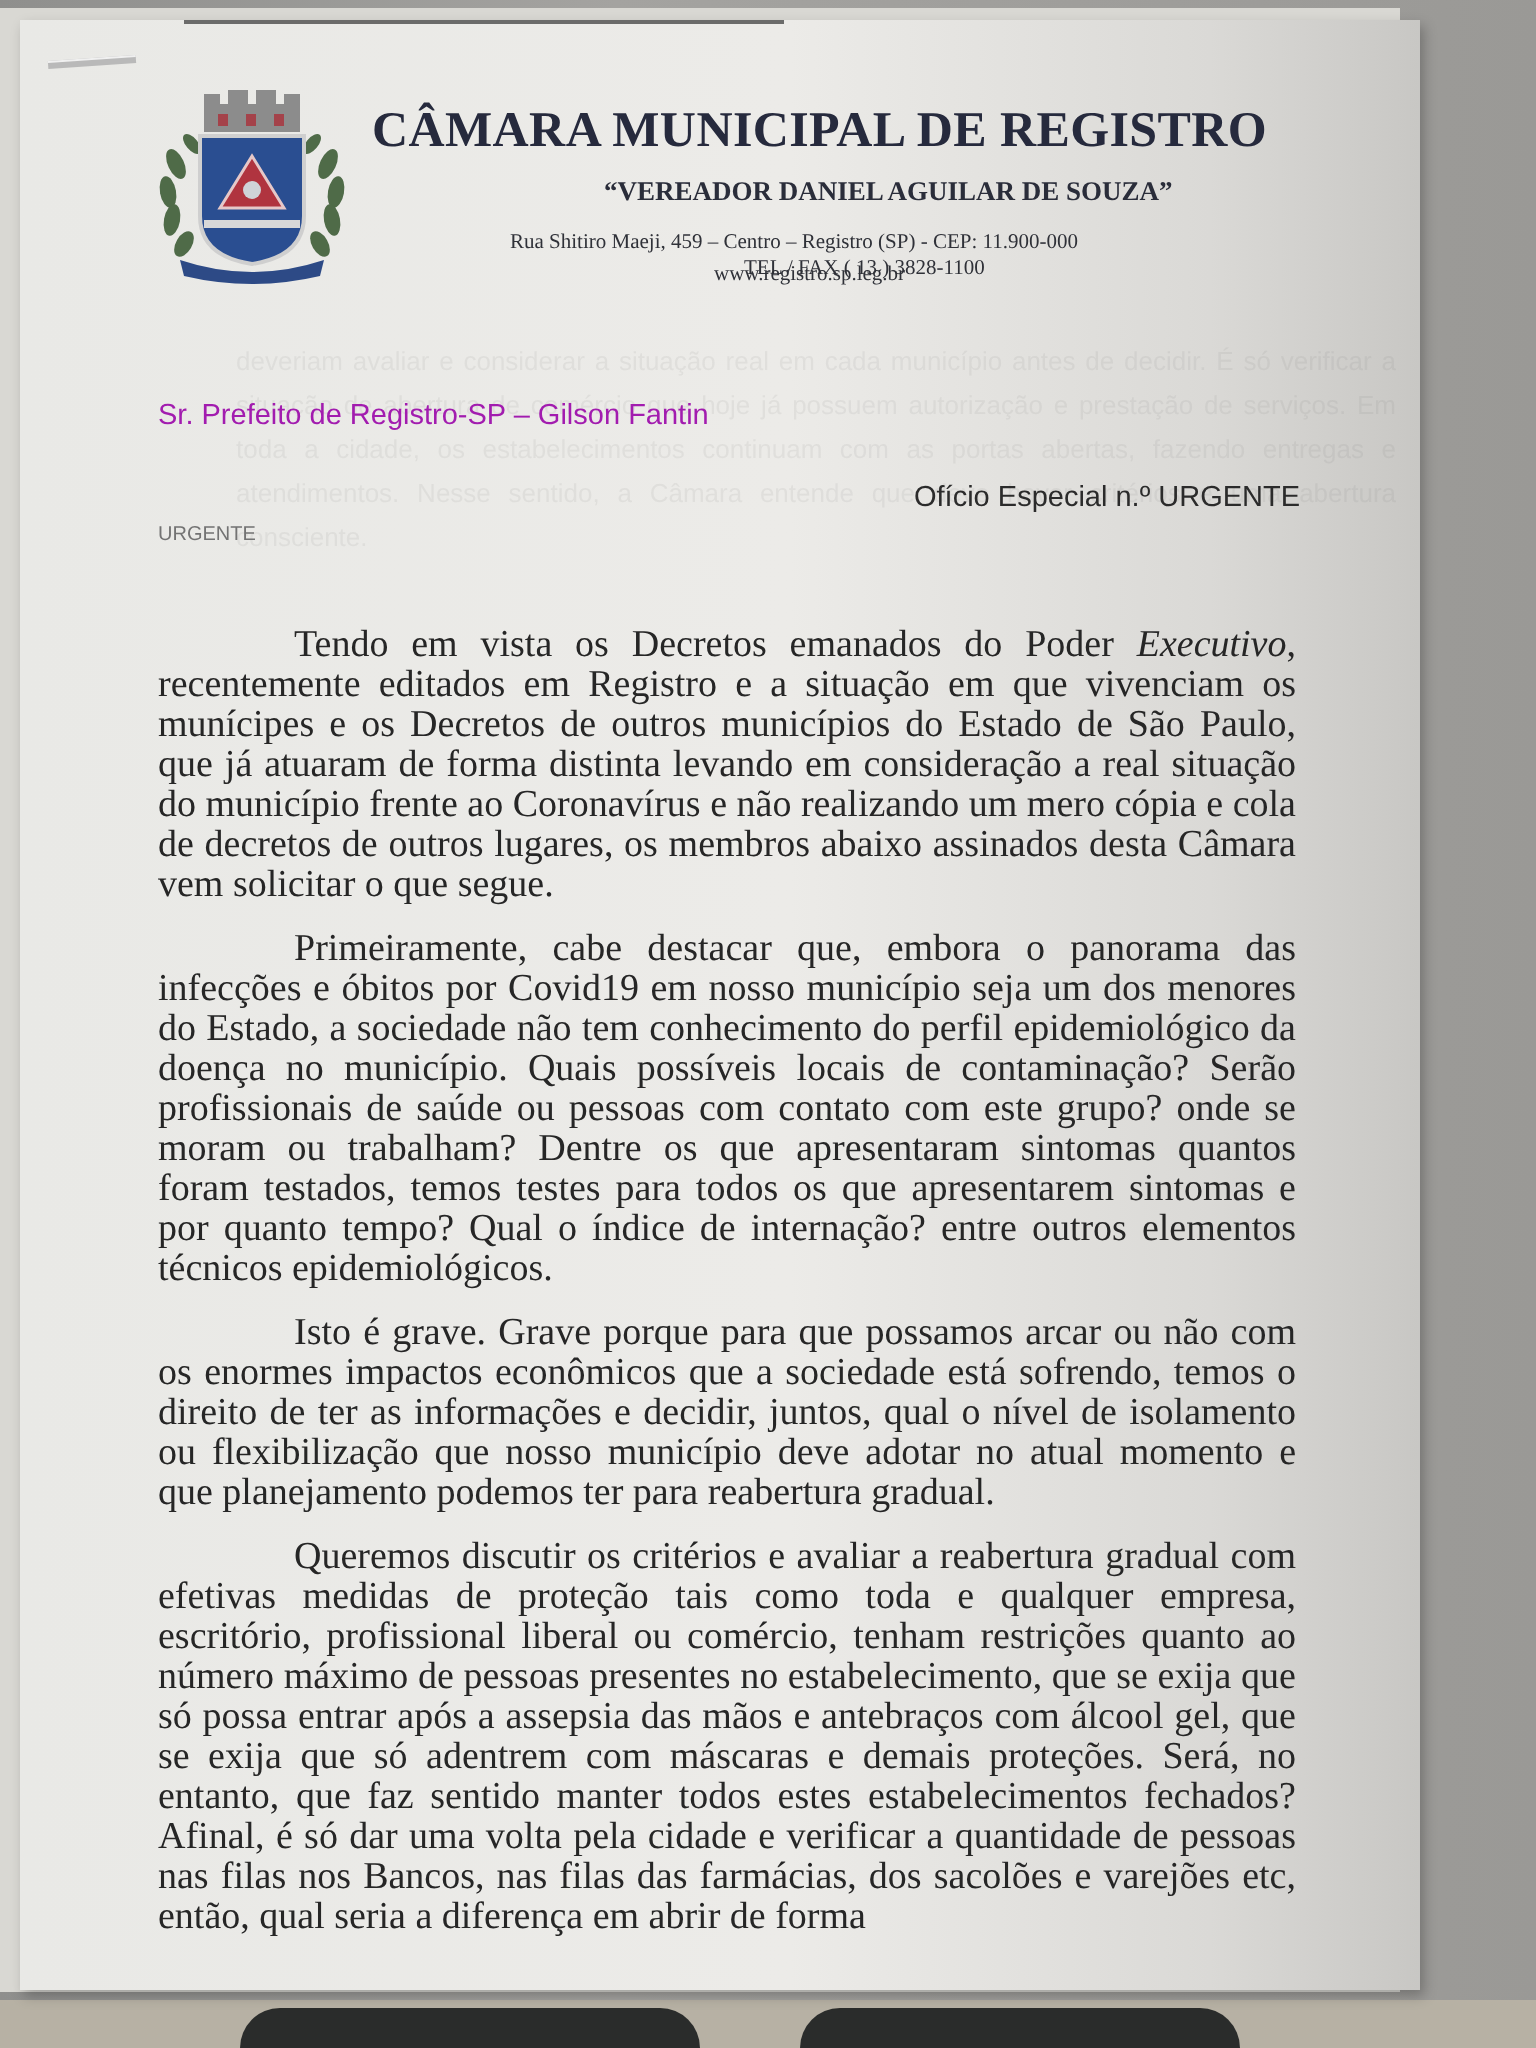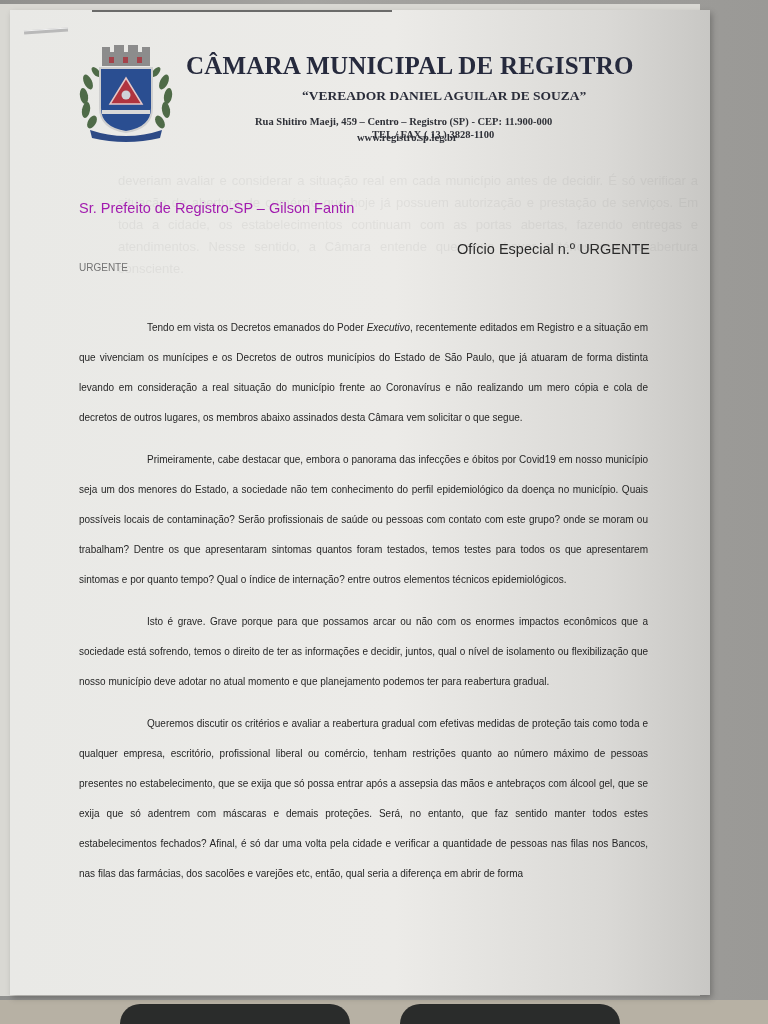--- a/index.html
+++ b/index.html
@@ -80,21 +80,20 @@
       color: #2a2d3a;
       white-space: nowrap;
       margin-left: 44px;
     }
     .header-address, .header-tel, .header-web {
       position: absolute;
       font-family: "Liberation Serif", serif;
       font-size: 10.5px;
       color: #2f3138;
       white-space: nowrap;
-      font-weight: bold;
     }
     .header-address { left: 255px; top: 116px; }
     .header-tel { left: 372px; top: 129px; }
     .header-web { left: 357px; top: 132px; text-align: center; }
 
     .recipient {
       position: absolute;
       left: 79px; top: 200px;
       font-size: 14.5px;
       color: #a21caf;
@@ -111,23 +110,24 @@
     .urgent-label {
       position: absolute;
       left: 79px; top: 262px;
       font-size: 10px;
       color: #737373;
     }
     .body {
       position: absolute;
       left: 79px; top: 313px;
       width: 569px;
-      font-size: 10px;
-      line-height: 30px;
+      font-size: 19px;
+      line-height: 20px;
       color: #262626;
+      font-family: Liberation Serif, serif;
     }
     .para {
       margin: 0 0 12px 0;
       text-align: justify;
       text-indent: 68px;
     }
     .para em { font-style: italic; }
     .ghost {
       position: absolute;
       left: 70px; top: 170px;

